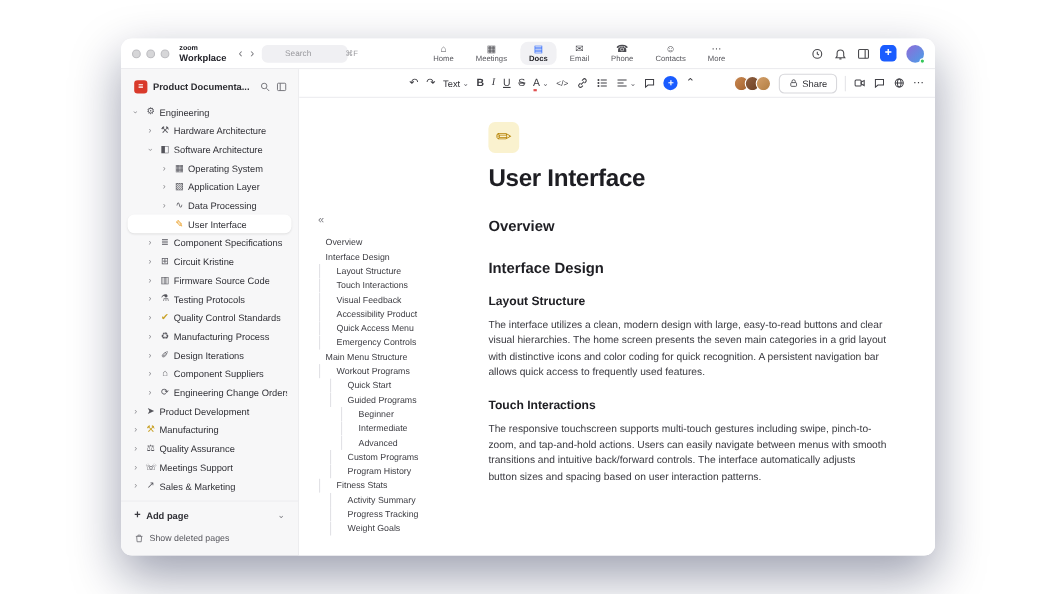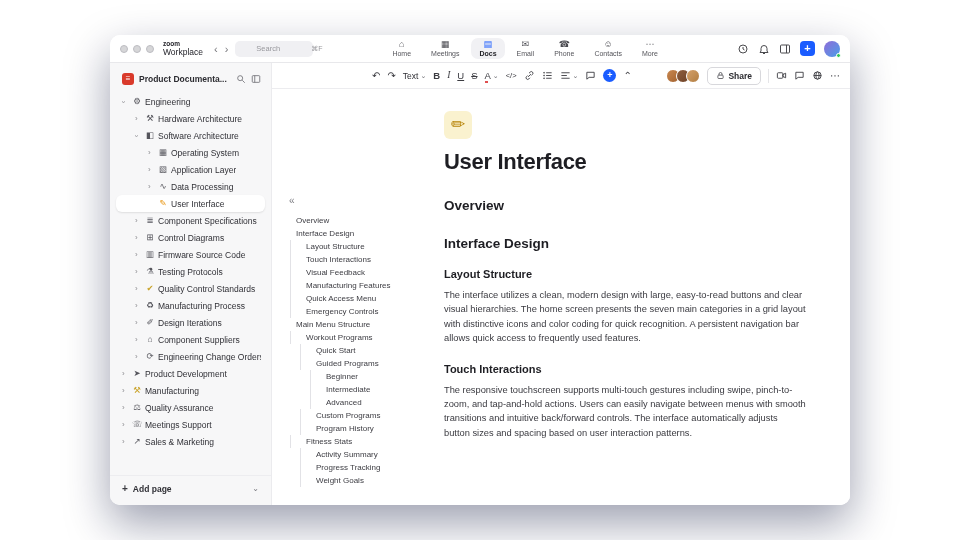--- a/index.html
+++ b/index.html
@@ -22,21 +22,21 @@
 
   
   .titlebar {
     height:28px; flex:0 0 28px; background:#fff; border-bottom:1px solid #e8e8eb;
     display:flex; align-items:center; padding:0 10px; gap:7px;
   }
   .lights { display:flex; gap:5px; }
   .light { width:8px; height:8px; border-radius:50%; background:#d6d6d8; border:1px solid #bdbdc1; }
   .brand { display:flex; flex-direction:column; line-height:1; margin-left:2px; }
   .brand .b1 { font-size:6.5px; font-weight:bold; color:#23232a; }
-  .brand .b2 { font-size:8.5px; font-weight:normal; color:#23232a; margin-top:1px; }
+  .brand .b2 { font-size:8.5px; font-weight:bold; color:#23232a; margin-top:1px; }
   .navarrows { display:flex; gap:7px; color:#77777c; font-size:11px; margin-left:4px; }
   .navarrows span { cursor:default; }
   .searchpill {
     display:flex; align-items:center; gap:15px; background:#f0f0f3; border-radius:5px;
     height:16px; padding:0 6px; width:78px;
   }
   .searchpill svg { width:8px; height:8px; stroke:#95959b; }
   .searchpill input {
     border:0; background:transparent; outline:none; width:40px;
     font-size:7.5px; color:#6a6a70; font-family:"Liberation Sans",sans-serif;
@@ -126,21 +126,21 @@
     font-size:9px; line-height:12px; text-align:center; font-weight:bold;
   }
   .tb-spacer { flex:1; }
   .presence { display:flex; }
   .pav { width:14px; height:14px; border-radius:50%; border:1.5px solid #fff; margin-left:-4px; }
   .pav:first-child { margin-left:0; }
   .sharebtn {
     display:flex; align-items:center; gap:3px; border:1px solid #d8d8dc; border-radius:5px;
     height:18px; padding:0 8px; background:#fff;
   }
-  .sharebtn .slab { font-size:8.5px; color:#2c2c31; font-weight:bold; }
+  .sharebtn .slab { font-size:8.5px; color:#2c2c31; font-weight:normal; }
   .vdiv { width:1px; height:14px; background:#e5e5e8; }
 
   
   .docbody { flex:1; position:relative; overflow:hidden; background:#fff; }
   .outline { position:absolute; left:14px; top:106px; width:128px; }
   .ol-collapse { font-size:10px; color:#7d7d83; margin-bottom:8px; padding-left:3px; }
   .ol-item {
     position:relative; height:13px; line-height:13px; overflow:hidden;
     padding-left:calc(10px + var(--ind) * 10px);
     font-size:8px; color:#3c3c42; white-space:nowrap; text-overflow:ellipsis; cursor:default;
@@ -315,21 +315,21 @@
 
           <div class="trow" style="--ind: 1;">
             <span class="chev"></span>
             <span class="tglyph">≣</span>
             <span class="tlabel">Component Specifications</span>
           </div>
 
           <div class="trow" style="--ind: 1;">
             <span class="chev"></span>
             <span class="tglyph">⊞</span>
-            <span class="tlabel">Control Diagrams</span>
+            <span class="tlabel">Circuit Kristine</span>
           </div>
 
           <div class="trow" style="--ind: 1;">
             <span class="chev"></span>
             <span class="tglyph">▥</span>
             <span class="tlabel">Firmware Source Code</span>
           </div>
 
           <div class="trow" style="--ind: 1;">
             <span class="chev"></span>
@@ -396,20 +396,26 @@
             <span class="tglyph">↗</span>
             <span class="tlabel">Sales &amp; Marketing</span>
           </div>
         </div>
 
       <div class="sb-footer">
         <div class="addpage">
           <span class="plus">+</span>
           <span class="aplab">Add page</span>
           <span class="apchev">⌄</span>
+        </div>
+        <div class="deleted">
+          <svg viewBox="0 0 24 24">
+              <path d="M4 7h16M9 7V4h6v3M6 7l1 13h10l1-13"></path>
+            </svg>
+          <span class="dellab">Show deleted pages</span>
         </div>
       </div>
     </div>
 
     <div class="content">
 
       <div class="toolbar">
         <span class="tbtn">↶</span>
         <span class="tbtn">↷</span>
         <span class="tsel">
@@ -492,21 +498,21 @@
               <div class="ol-item" style="--ind: 0;">Overview</div>
 
               <div class="ol-item" style="--ind: 0;">Interface Design</div>
 
               <div class="ol-item" style="--ind: 1;">Layout Structure</div>
 
               <div class="ol-item" style="--ind: 1;">Touch Interactions</div>
 
               <div class="ol-item" style="--ind: 1;">Visual Feedback</div>
 
-              <div class="ol-item" style="--ind: 1;">Manufacturing Features</div>
+              <div class="ol-item" style="--ind: 1;">Accessibility Product</div>
 
               <div class="ol-item" style="--ind: 1;">Quick Access Menu</div>
 
               <div class="ol-item" style="--ind: 1;">Emergency Controls</div>
 
               <div class="ol-item" style="--ind: 0;">Main Menu Structure</div>
 
               <div class="ol-item" style="--ind: 1;">Workout Programs</div>
 
               <div class="ol-item" style="--ind: 2;">Quick Start</div>

